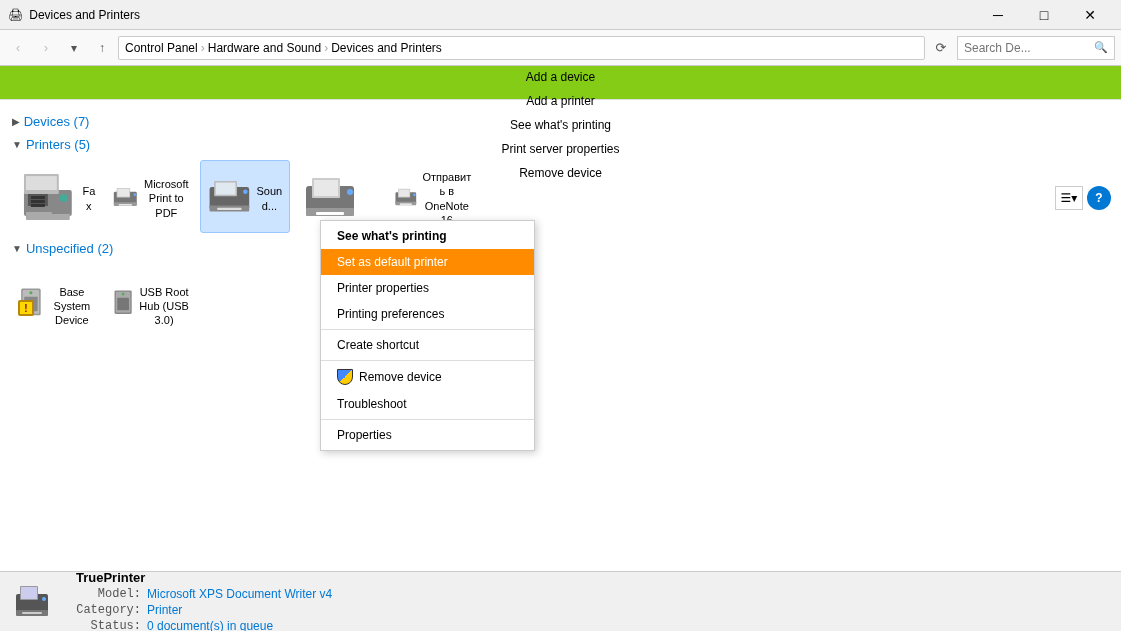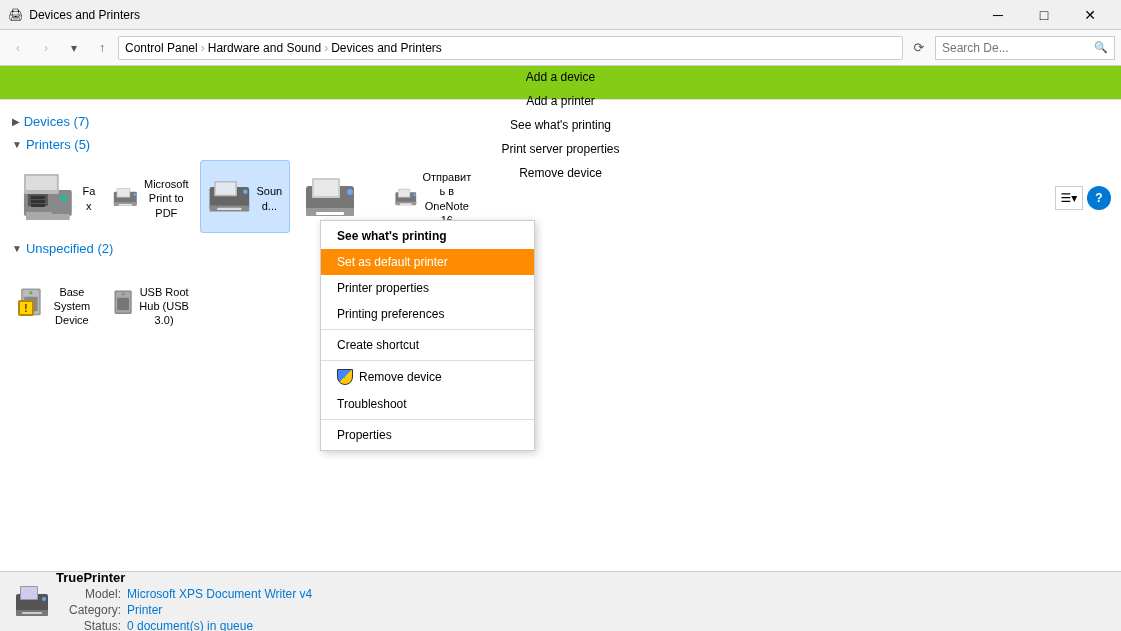--- a/index.html
+++ b/index.html
@@ -29,21 +29,21 @@
       display: flex; align-items: center; justify-content: center; color: #555;
     }
     .nav-btn.disabled { color: #bbb; cursor: default; }
     .breadcrumb-bar {
       flex: 1; height: 24px; border: 1px solid #ccc; background: white;
       display: flex; align-items: center; padding: 0 6px; font-size: 12px;
       border-radius: 2px;
     }
     .breadcrumb-sep { color: #aaa; margin: 0 3px; }
     .search-box {
-      width: 180px; height: 24px; border: 1px solid #ccc; background: white;
+      width: 158px; height: 24px; border: 1px solid #ccc; background: white;
       display: flex; align-items: center; padding: 0 6px; border-radius: 0;
     }
     .search-box input {
       border: none; outline: none; width: 100%; font-size: 12px; color: #888;
       background: transparent;
     }
     .search-icon { color: #888; font-size: 11px; }
     .refresh-btn {
       width: 24px; height: 24px; border: none; background: transparent;
       cursor: pointer; display: flex; align-items: center; justify-content: center;
@@ -99,27 +99,27 @@
     .device-item.selected { background: #cce4ff; border: 1px solid #99c8ff; }
     .device-label {
       text-align: center; font-size: 11px; margin-top: 4px; word-break: break-word;
       max-width: 82px; line-height: 1.3;
     }
 
     
     .statusbar {
       position: absolute; bottom: 0; left: 0; right: 0;
       height: 60px; background: #f0f0f0; border-top: 1px solid #ccc;
-      display: flex; align-items: center; padding: 0 12px; gap: 4px;
+      display: flex; align-items: center; padding: 0 12px; gap: 24px;
     }
     .statusbar-icon { width: 40px; height: 40px; }
     .statusbar-info { display: flex; flex-direction: column; gap: 2px; }
     .statusbar-name { font-size: 13px; font-weight: bold; }
     .statusbar-row { display: flex; gap: 6px; font-size: 12px; }
-    .statusbar-label { color: #555; min-width: 65px; text-align: right; }
+    .statusbar-label { color: #555; min-width: 65px; text-align: right; font-family: Liberation Mono, monospace; }
     .statusbar-value { color: #0078d4; }
 
     
     .context-menu {
       position: absolute; top: 220px; left: 320px;
       background: white; border: 1px solid #ccc; box-shadow: 2px 2px 8px rgba(0,0,0,0.2);
       width: 215px; z-index: 100; padding: 2px 0;
     }
     .ctx-item {
       padding: 6px 16px; font-size: 12px; cursor: pointer;

